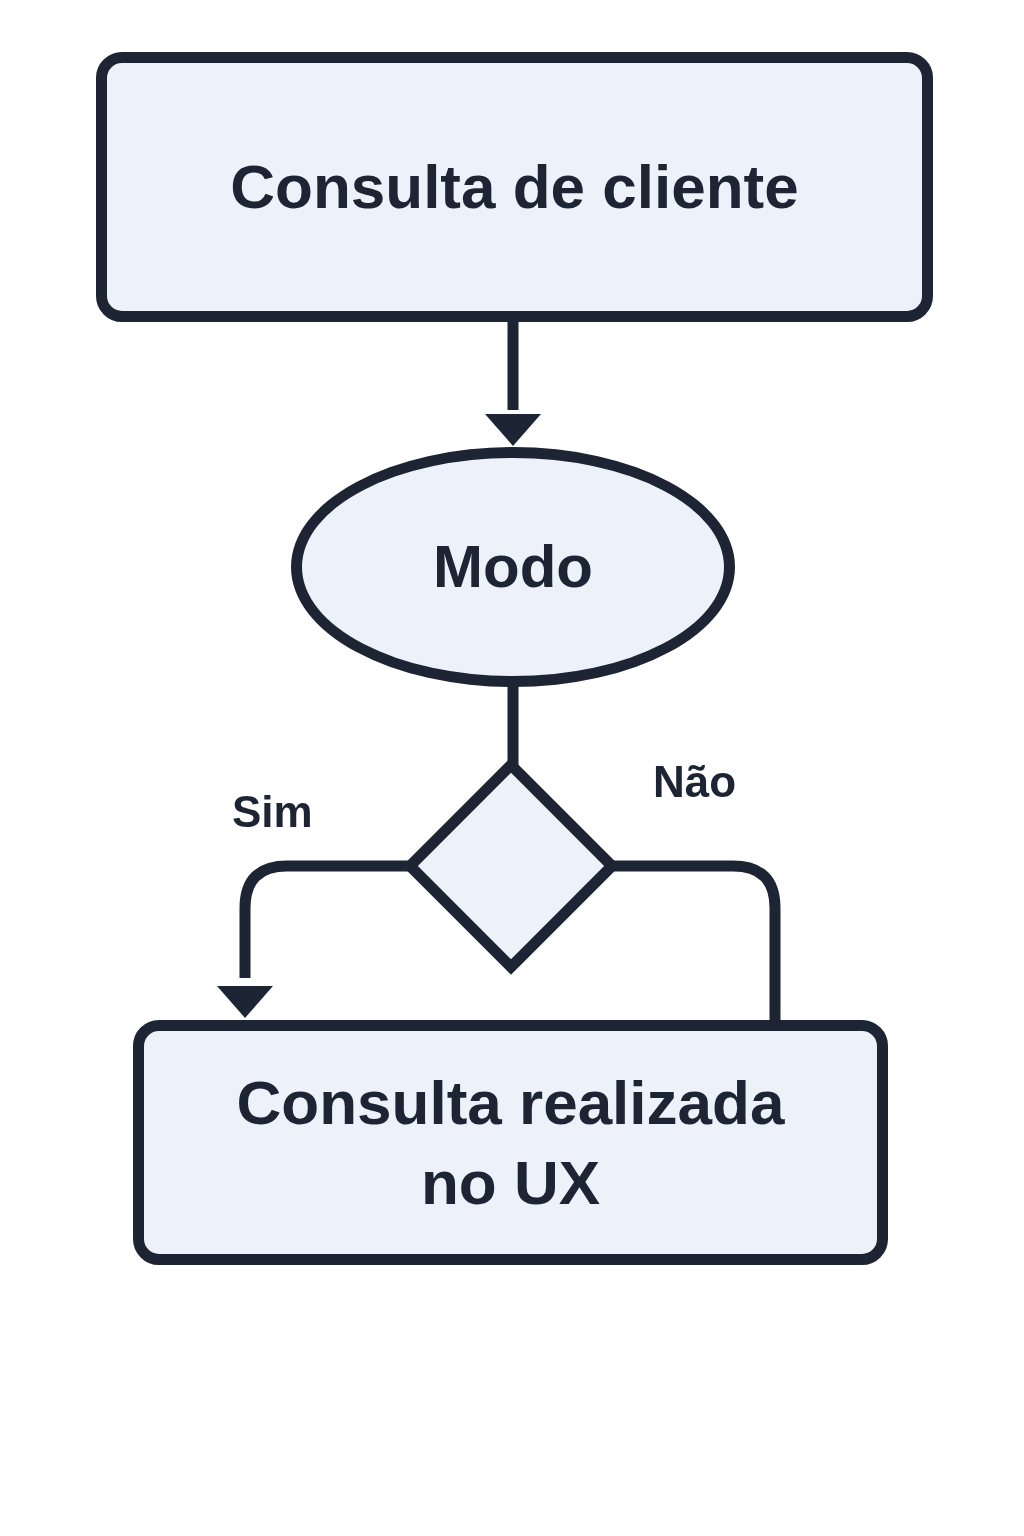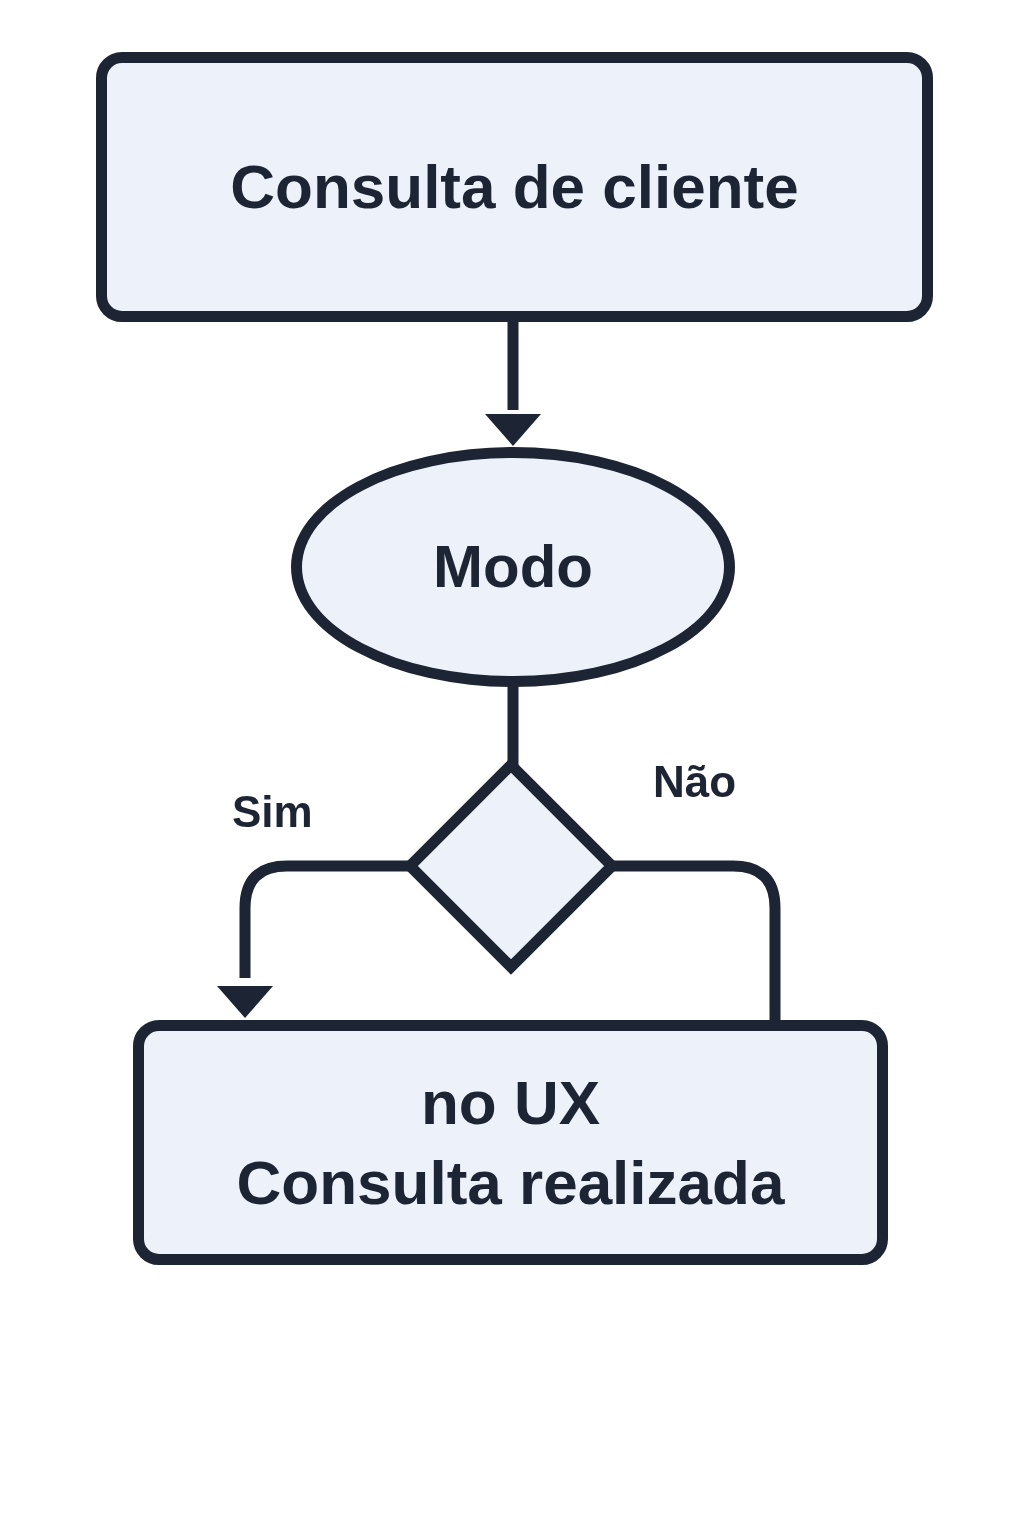--- a/index.html
+++ b/index.html
@@ -75,17 +75,17 @@
 
   <div class="node node-ellipse node-decision ellipse-text">
     <span class="node-line">Modo</span>
   </div>
 
   <div class="edge-label label-sim">Sim</div>
 
   <div class="edge-label label-nao">Não</div>
 
   <div class="node node-rect node-end box-text">
+    <span class="node-line">Consulta realizada</span>
     <span class="node-line">no UX</span>
-    <span class="node-line">Consulta realizada</span>
   </div>
 
 </div>
 
 </body></html>

